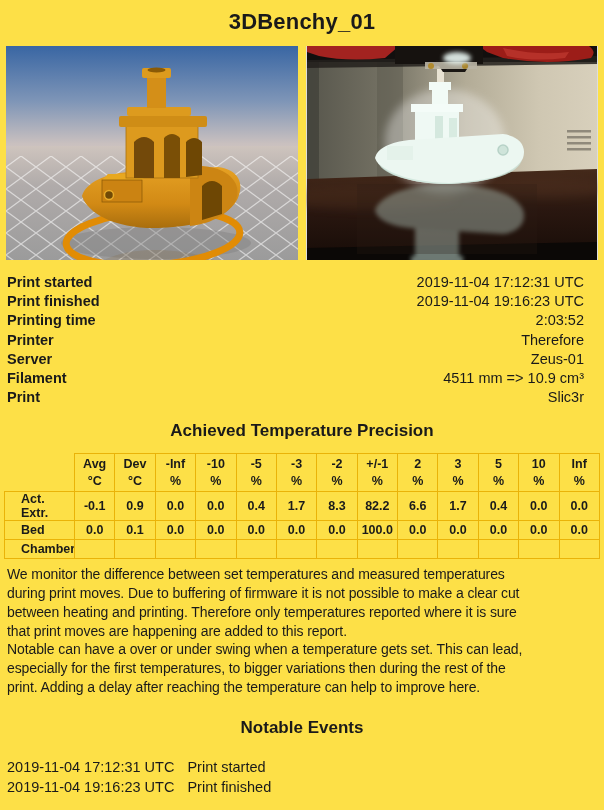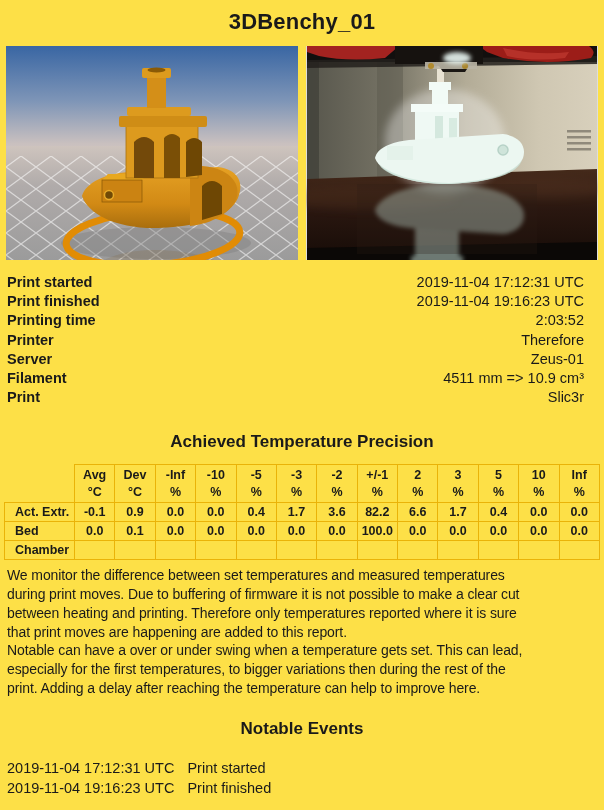--- a/index.html
+++ b/index.html
@@ -13,29 +13,29 @@
   figure { margin:0; }
   .img { width:292px; height:214px; overflow:hidden; background:#ddd; }
   .img svg { display:block; }
 
   .details { margin-top:13px; }
   .detail-row { display:flex; justify-content:space-between; font-size:14.5px; line-height:19.2px; }
   .detail-label { font-weight:700; padding-left:7px; }
   .detail-value { padding-right:20px; }
 
   .section-h { text-align:center; font-size:17px; font-weight:700; }
-  .temp-h { margin:25px 0 12px 0; }
+  .temp-h { margin:14px 0 12px 0; }
   .events-h { margin:22px 0 20px 0; }
 
   .temp-table { border-collapse:collapse; table-layout:fixed; width:596px; margin:0 4px; font-size:12.5px; font-weight:700; }
   .temp-table th, .temp-table td { border:1px solid #eab308; padding:0; text-align:center; overflow:hidden; }
   .temp-table .corner { border:none; }
   .temp-table col.label-col { width:70px; }
   .temp-table thead th { height:38px; line-height:17px; vertical-align:middle; }
-  .temp-table tbody th { text-align:left; padding-left:10px; height:19px;margin-left:12px; }
+  .temp-table tbody th { text-align:left; padding-left:16px; height:19px;margin-left:12px; }
   .temp-table tbody td { height:19px; }
 
   .paragraphs { padding:6px 7px 0 7px; font-size:14px; line-height:18.7px; letter-spacing:-0.1px; }
   .para-line { white-space:nowrap; }
 
   .events { }
   .event-row { display:flex; gap:13px; padding-left:7px; font-size:14.5px; line-height:19.5px; }
 </style>
 </head>
 <body>
@@ -292,21 +292,21 @@
     </thead>
     <tbody id="temp-body">
         <tr>
           <th>Act. Extr.</th>
           <td>-0.1</td>
           <td>0.9</td>
           <td>0.0</td>
           <td>0.0</td>
           <td>0.4</td>
           <td>1.7</td>
-          <td>3.6</td>
+          <td>8.3</td>
           <td>82.2</td>
           <td>6.6</td>
           <td>1.7</td>
           <td>0.4</td>
           <td>0.0</td>
           <td>0.0</td>
         </tr>
         <tr>
           <th>Bed</th>
           <td>0.0</td>

